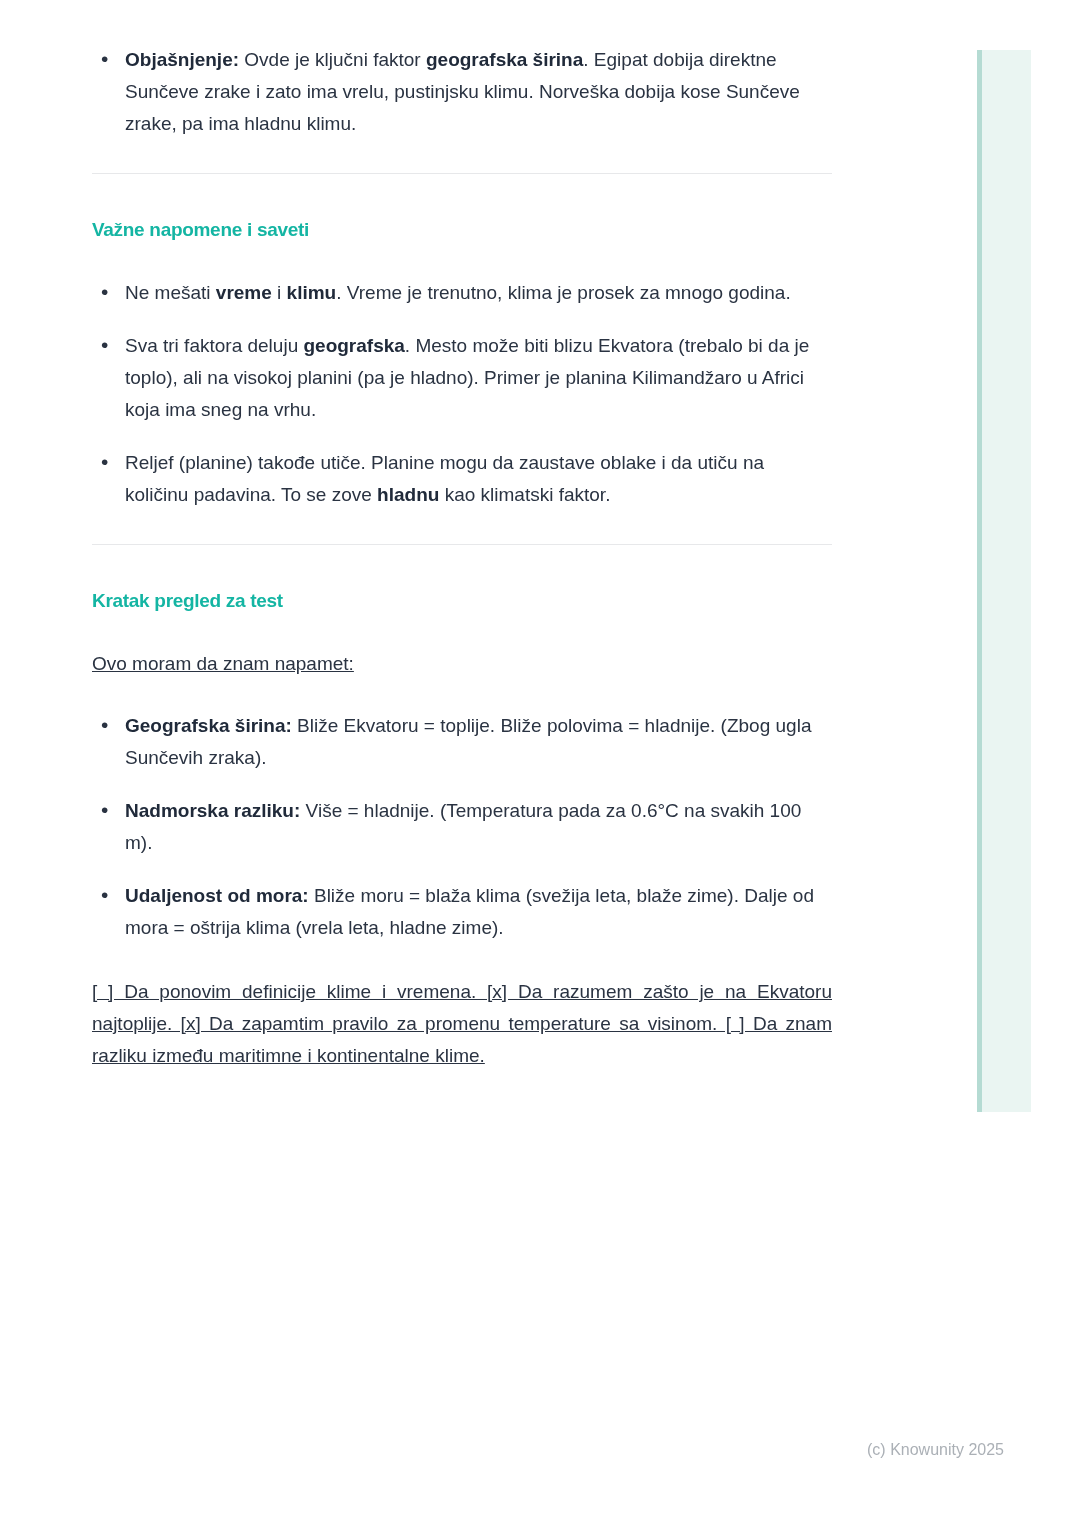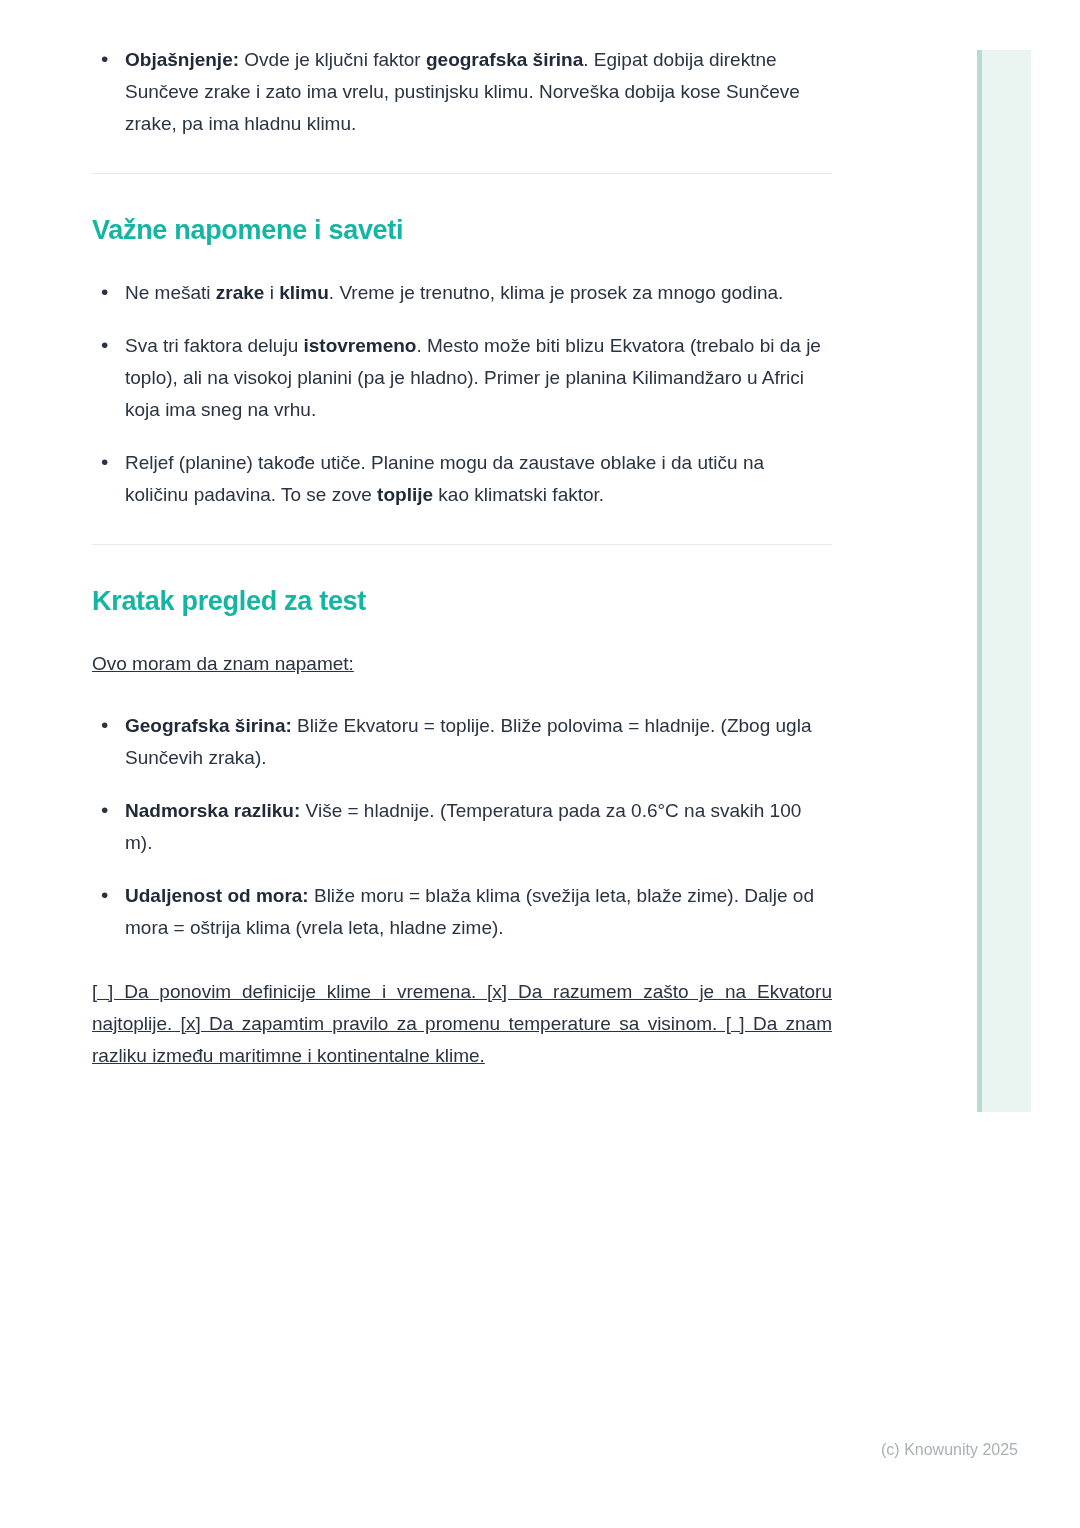--- a/index.html
+++ b/index.html
@@ -51,39 +51,39 @@
     font-size:21px;
     color:#2a3342;
   }
   .divider {
     border:none;
     border-top:1px solid #e7e8ea;
     margin:33px 0 0 0;
     height:0;
   }
   h2.section-title {
-    font-size:27px;
+    font-size:19px;
     line-height:34px;
     font-weight:700;
     margin:39px 0 30px 0;
     letter-spacing:-0.3px;
   }
   p.para {
     margin:0 0 30px 0;
     text-decoration:underline;
   }
   p.checklist {
     margin:32px 0 0 0;
     text-align:justify;
   }
   strong { font-weight:700; color:#202a3a; }
   .footer-credit {
     position:absolute;
     top:1440px;
-    right:54px;
+    right:68px;
     font-size:16px;
     line-height:20px;
     color:#abb0b6;
   }
 </style>
 </head>
 <body>
 
 <div class="page">
 
@@ -93,23 +93,23 @@
 
     <ul class="bullets">
       <li><strong>Objašnjenje:</strong> Ovde je ključni faktor <strong>geografska širina</strong>. Egipat dobija direktne Sunčeve zrake i zato ima vrelu, pustinjsku klimu. Norveška dobija kose Sunčeve zrake, pa ima hladnu klimu.</li>
     </ul>
 
     <hr class="divider">
 
     <h2 class="section-title" style="color: rgb(20, 181, 163);">Važne napomene i saveti</h2>
 
     <ul class="bullets">
-      <li>Ne mešati <strong>zrake</strong> i <strong>klimu</strong>. Vreme je trenutno, klima je prosek za mnogo godina.</li>
-      <li>Sva tri faktora deluju <strong>istovremeno</strong>. Mesto može biti blizu Ekvatora (trebalo bi da je toplo), ali na visokoj planini (pa je hladno). Primer je planina Kilimandžaro u Africi koja ima sneg na vrhu.</li>
-      <li>Reljef (planine) takođe utiče. Planine mogu da zaustave oblake i da utiču na količinu padavina. To se zove <strong>toplije</strong> kao klimatski faktor.</li>
+      <li>Ne mešati <strong>vreme</strong> i <strong>klimu</strong>. Vreme je trenutno, klima je prosek za mnogo godina.</li>
+      <li>Sva tri faktora deluju <strong>geografska</strong>. Mesto može biti blizu Ekvatora (trebalo bi da je toplo), ali na visokoj planini (pa je hladno). Primer je planina Kilimandžaro u Africi koja ima sneg na vrhu.</li>
+      <li>Reljef (planine) takođe utiče. Planine mogu da zaustave oblake i da utiču na količinu padavina. To se zove <strong>hladnu</strong> kao klimatski faktor.</li>
     </ul>
 
     <hr class="divider">
 
     <h2 class="section-title" style="color: rgb(20, 181, 163);">Kratak pregled za test</h2>
 
     <p class="para">Ovo moram da znam napamet:</p>
 
     <ul class="bullets">
       <li><strong>Geografska širina:</strong> Bliže Ekvatoru = toplije. Bliže polovima = hladnije. (Zbog ugla Sunčevih zraka).</li>

